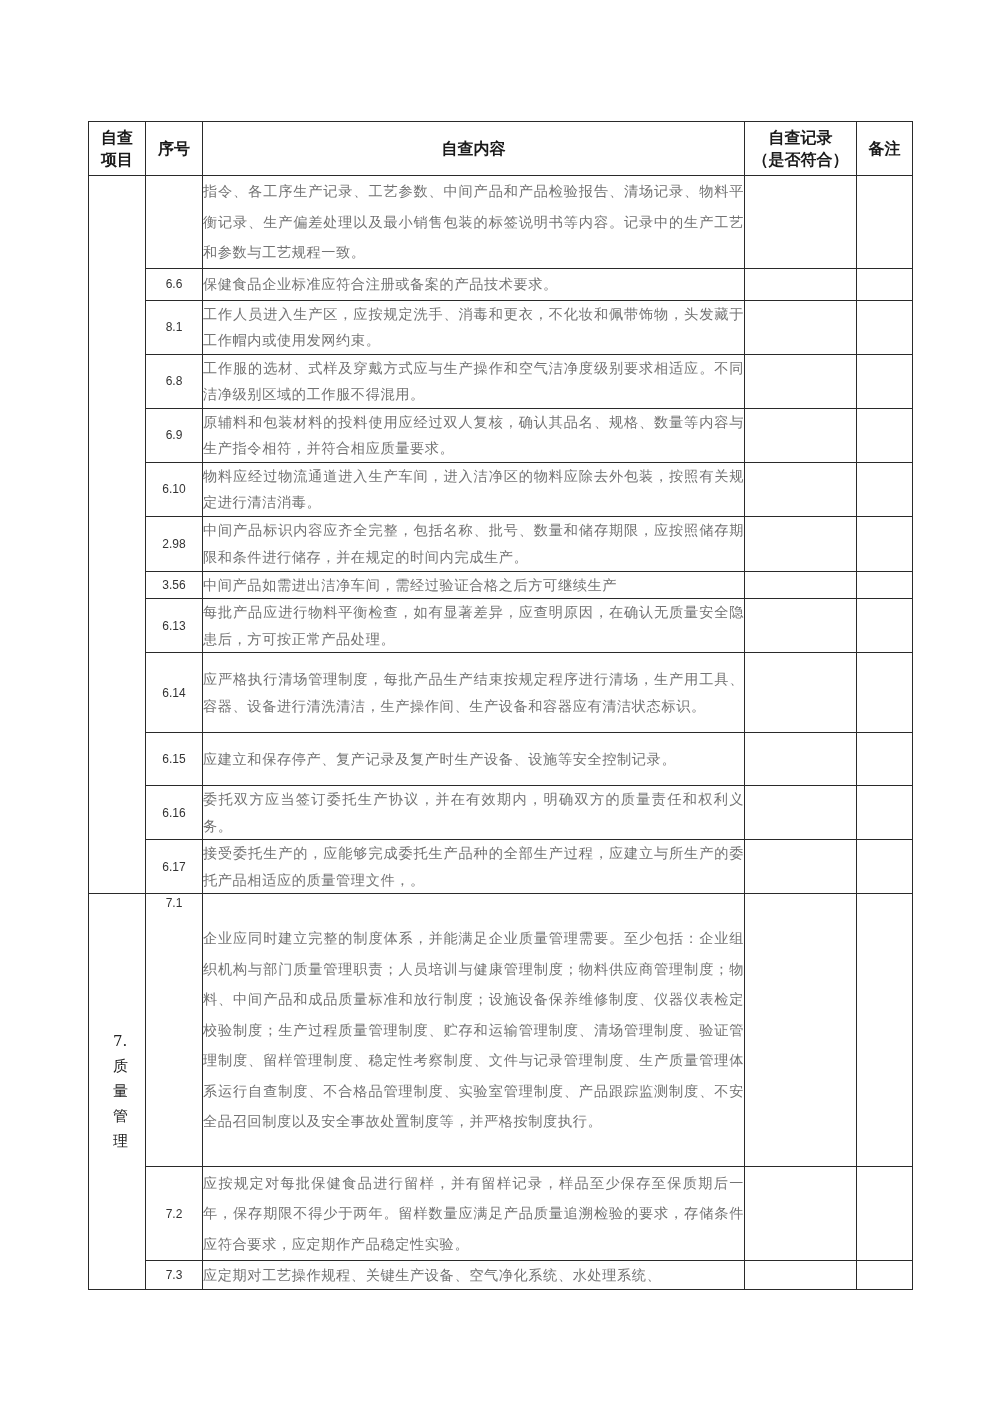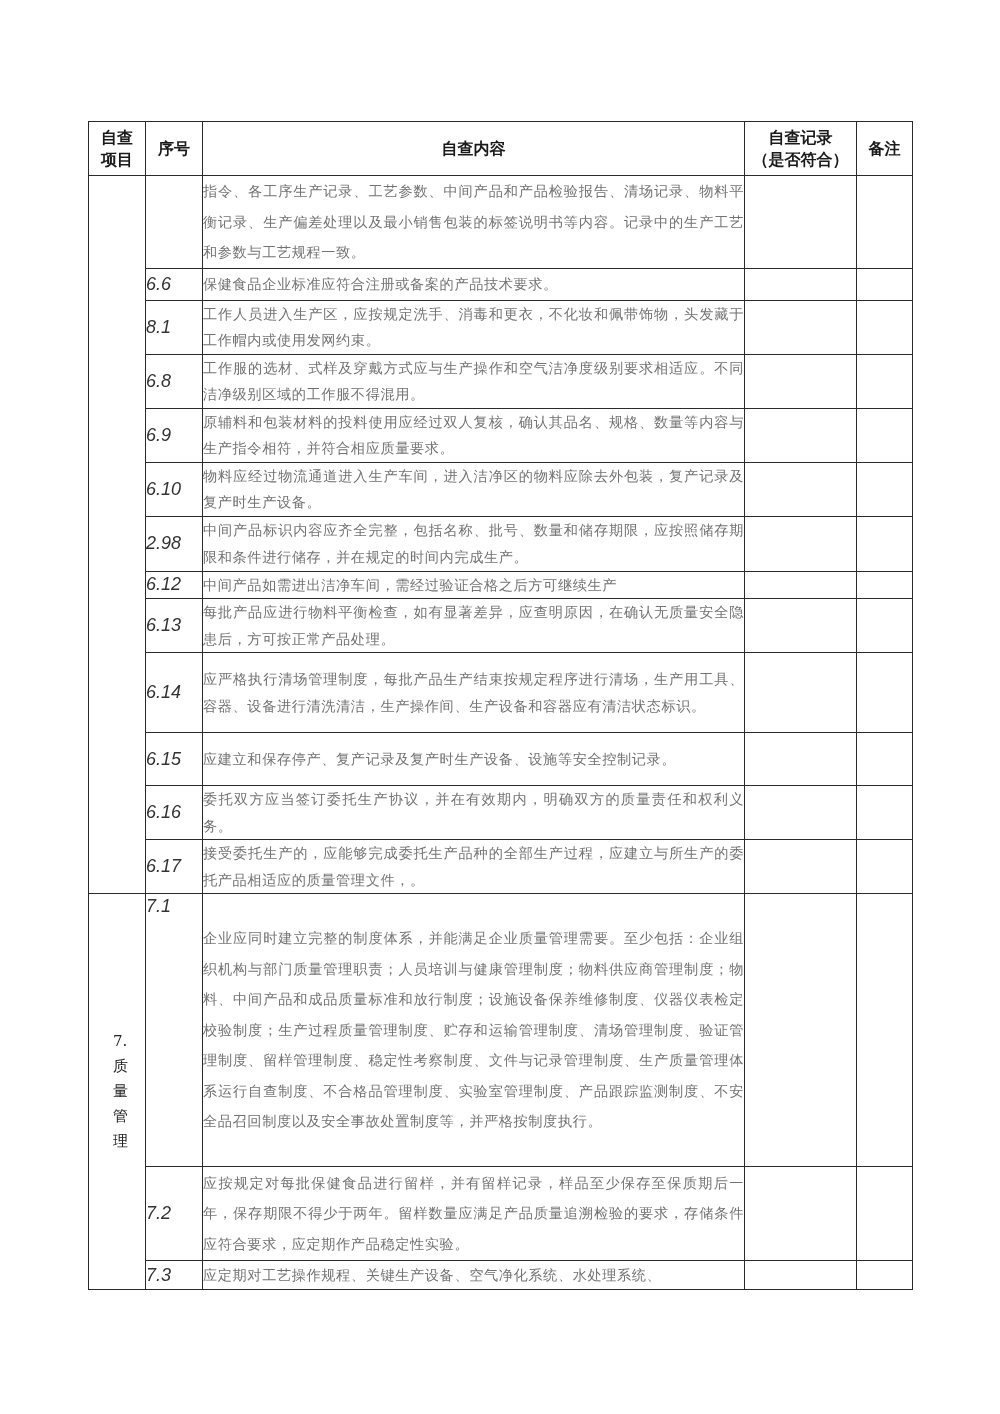--- a/index.html
+++ b/index.html
@@ -4,22 +4,22 @@
 <style>
   html, body { margin: 0; padding: 0; background: #ffffff; }
   body { width: 1000px; height: 1414px; position: relative; overflow: hidden;
          font-family: "DejaVu Serif", "Liberation Serif", serif; color: #222; }
   table.grid { position: absolute; left: 88px; top: 121px; border-collapse: collapse;
                table-layout: fixed; width: 824px; }
   table.grid td, table.grid th { border: 1px solid #2a2a2a; padding: 0; vertical-align: middle; }
   th { font-family: "DejaVu Sans", "Liberation Sans", sans-serif; font-weight: bold;
        font-size: 16px; text-align: center; line-height: 22px; color: #1a1a1a; }
   td.cat { text-align: center; font-size: 15px; line-height: 25px; }
-  td.num { font-family: "Liberation Sans", "DejaVu Sans", sans-serif;
-           font-size: 18px; color: #333; font-style: italic; }
+  td.num { text-align: center; font-family: "Liberation Sans", "DejaVu Sans", sans-serif;
+           font-size: 12px; color: #333; }
   td.num.top { vertical-align: top; padding-top: 2px; }
   td.content { font-size: 14.2px; line-height: 26.5px; padding: 0 8px 0 10px;
                letter-spacing: 0.6px; text-align: justify; color: #737373; }
   td.content.tall { line-height: 30.5px; }
   td.blank { }
 </style>
 </head>
 <body>
 
 <table class="grid">
@@ -66,32 +66,32 @@
       <td></td>
     </tr>
     <tr style="height:53px">
       <td class="num">6.9</td>
       <td class="content">原辅料和包装材料的投料使用应经过双人复核，确认其品名、规格、数量等内容与生产指令相符，并符合相应质量要求。</td>
       <td></td>
       <td></td>
     </tr>
     <tr style="height:53px">
       <td class="num">6.10</td>
-      <td class="content">物料应经过物流通道进入生产车间，进入洁净区的物料应除去外包装，复产记录及复产时生产设备。</td>
+      <td class="content">物料应经过物流通道进入生产车间，进入洁净区的物料应除去外包装，按照有关规定进行清洁消毒。</td>
       <td></td>
       <td></td>
     </tr>
     <tr style="height:55px">
       <td class="num">2.98</td>
       <td class="content">中间产品标识内容应齐全完整，包括名称、批号、数量和储存期限，应按照储存期限和条件进行储存，并在规定的时间内完成生产。</td>
       <td></td>
       <td></td>
     </tr>
     <tr style="height:27px">
-      <td class="num">6.12</td>
+      <td class="num">3.56</td>
       <td class="content">中间产品如需进出洁净车间，需经过验证合格之后方可继续生产</td>
       <td></td>
       <td></td>
     </tr>
     <tr style="height:53px">
       <td class="num">6.13</td>
       <td class="content">每批产品应进行物料平衡检查，如有显著差异，应查明原因，在确认无质量安全隐患后，方可按正常产品处理。</td>
       <td></td>
       <td></td>
     </tr>

